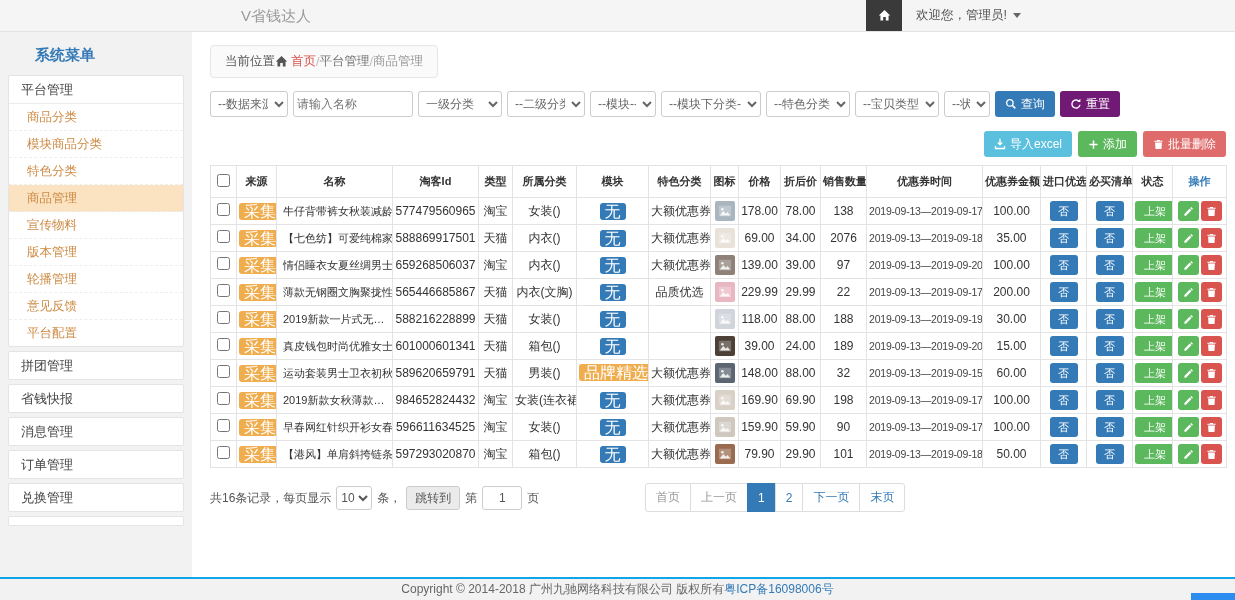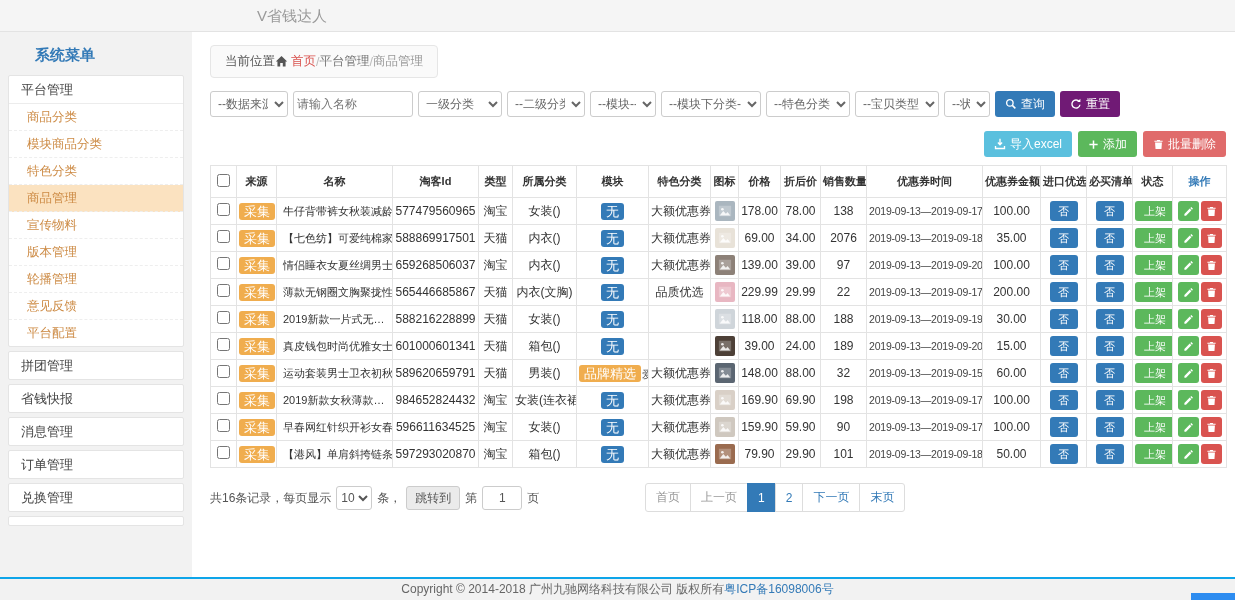--- a/index.html
+++ b/index.html
@@ -1,21 +1,21 @@
 <!DOCTYPE html>
 <html><head>
 <meta charset="utf-8">
 <style>
   *{box-sizing:border-box;margin:0;padding:0;}
   html,body{width:1235px;height:600px;}
   body{font-family:"Liberation Sans","DejaVu Sans",sans-serif;background:#f2f2f2;display:flex;flex-direction:column;overflow:hidden;position:relative;}
 
   
   .topbar{flex:0 0 32px;height:32px;background:#f5f5f5;border-bottom:1px solid #e3e3e3;position:relative;}
-  .brand{position:absolute;left:257px;top:0;line-height:31px;font-size:15px;color:#9a9a9a;}
+  .brand{position:absolute;left:241px;top:0;line-height:31px;font-size:15px;color:#9a9a9a;}
   .topbar-right{position:absolute;left:866px;top:0;height:31px;display:flex;align-items:stretch;}
   .home-btn{width:36px;background:#3a3a3a;color:#fff;display:flex;align-items:center;justify-content:center;cursor:pointer;}
   .welcome{display:flex;align-items:center;gap:6px;padding:0 14px;font-size:12.5px;color:#555;cursor:pointer;}
   .caret{width:0;height:0;border-left:4px solid transparent;border-right:4px solid transparent;border-top:5px solid #666;display:inline-block;}
 
   .layout{flex:1;display:flex;overflow:hidden;}
 
   
   .sidebar{flex:0 0 192px;width:192px;background:#f2f2f2;padding:6px 8px 0 8px;overflow:hidden;}
   .sidebar-title{color:#337ab7;font-weight:bold;font-size:15px;padding:8px 4px 10px;margin-left:23px;}
@@ -48,21 +48,21 @@
   .btn-add{background:#5cb85c;}
   .btn-del{background:#e06b6b;}
 
   
   .grid{width:1016px;border-collapse:collapse;table-layout:fixed;font-size:12px;color:#333;}
   .grid th,.grid td{border:1px solid #e3e3e3;text-align:center;padding:3px 2px;white-space:nowrap;overflow:hidden;height:27px;}
   .grid th{font-weight:bold;font-size:11px;color:#333;padding:8px 2px;background:#fff;}
   .grid th.op{color:#337ab7;}
   .grid td.name{text-align:left;padding-left:6px;font-size:11px;}
   .grid td.date{font-size:10.5px;letter-spacing:-0.2px;color:#444;}
-  .badge{display:inline-block;padding:2px 5px;border-radius:3px;color:#fff;font-size:13px;line-height:13px;}
+  .badge{display:inline-block;padding:2px 5px;border-radius:3px;color:#fff;font-size:16px;line-height:13px;}
   .badge-orange{background:#f0ad4e;}
   .badge-blue{background:#337ab7;}
   .mod-extra{font-size:10.5px;color:#555;margin-left:1px;}
   .thumb{display:inline-flex;width:20px;height:20px;border-radius:2px;align-items:center;justify-content:center;vertical-align:middle;}
   .mini{display:inline-flex;align-items:center;justify-content:center;height:20px;min-width:28px;border:none;border-radius:3px;color:#fff;font-size:11px;cursor:pointer;font-family:inherit;}
   .mini-blue{background:#337ab7;}
   .mini-green{background:#5cb85c;padding:0 9px;}
   .icon-sq{display:inline-flex;align-items:center;justify-content:center;width:21px;height:20px;border:none;border-radius:3px;color:#fff;cursor:pointer;margin:0 1px;}
   .icon-edit{background:#5cb85c;}
   .icon-del{background:#d9534f;}
@@ -84,20 +84,33 @@
   .icp{color:#337ab7;text-decoration:none;}
   .back-top{position:absolute;right:0;bottom:0;width:44px;height:7px;background:#2d8cf0;}
 
   .ic{display:inline-flex;align-items:center;line-height:0;}
 </style>
 </head>
 <body>
 
 <div class="topbar">
   <div class="brand">V省钱达人</div>
+  <div class="topbar-right">
+    <div class="home-btn">
+        <span class="ic">
+          <svg viewBox="0 0 16 16" width="13" height="13">
+            <path fill="currentColor" d="M8 1.2L15 8h-2v6h-3.4V9.8H6.4V14H3V8H1z"></path>
+          </svg>
+        </span>
+      </div>
+    <div class="welcome">
+      <span>欢迎您，管理员!</span>
+      <span class="caret"></span>
+    </div>
+  </div>
 </div>
 
 <div class="layout">
   <aside class="sidebar">
     <div class="sidebar-title">系统菜单</div>
     <div id="menu">
         <div class="menu-panel">
           <div class="menu-top">平台管理</div>
           <div class="menu-sub">
             <div class="menu-sub-item">商品分类</div>

